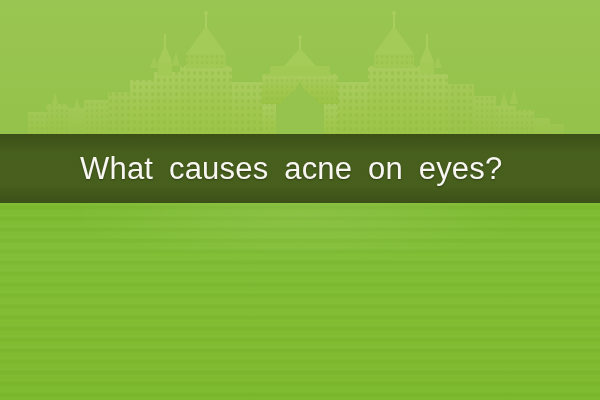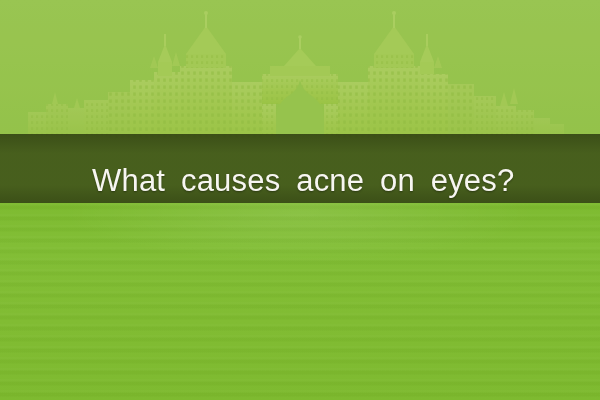--- a/index.html
+++ b/index.html
@@ -91,21 +91,21 @@
       rgba(24,34,6,0.28) 100%);
     pointer-events: none;
   }
 
   .banner-title {
     position: absolute;
     left: 80px;
     top: 0;
     height: 69px;
     line-height: 69px;
-    margin: 12px;
+    margin: 0;
     font-size: 31px;
     font-weight: 400;
     letter-spacing: 0.2px;
     word-spacing: 7px;
     color: #f7f6f1;
     white-space: nowrap;
     text-shadow: 0 1px 2px rgba(0,0,0,0.35);
   }
 </style>
 </head>

